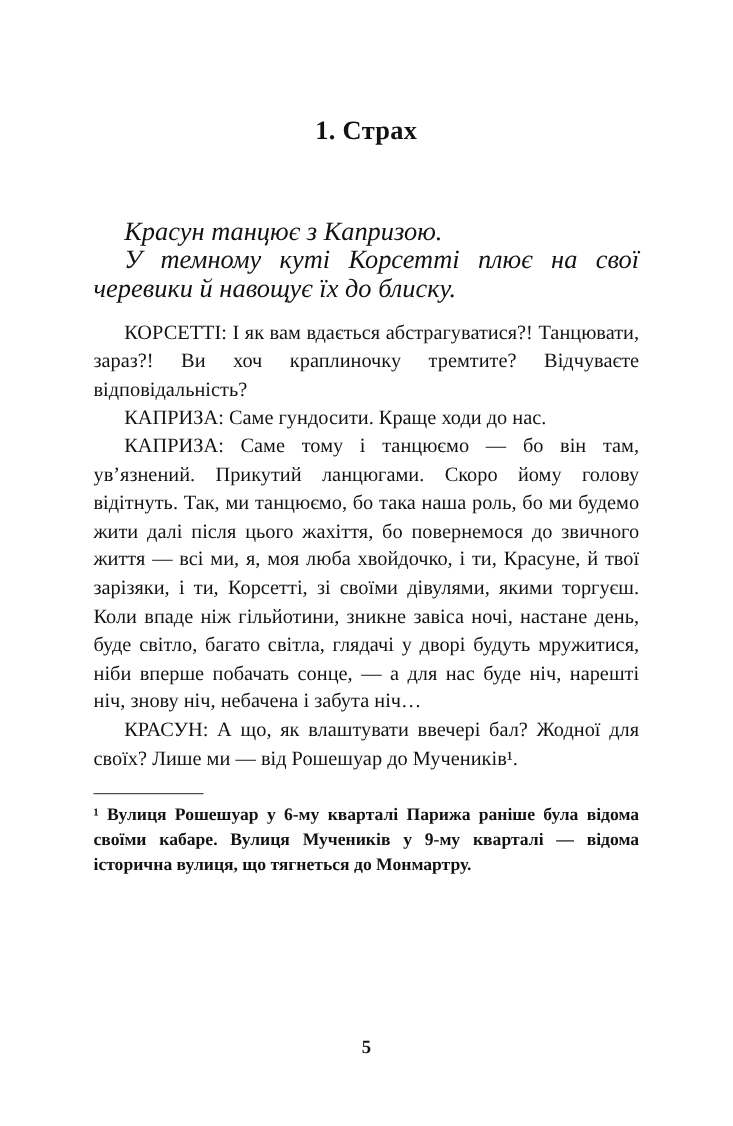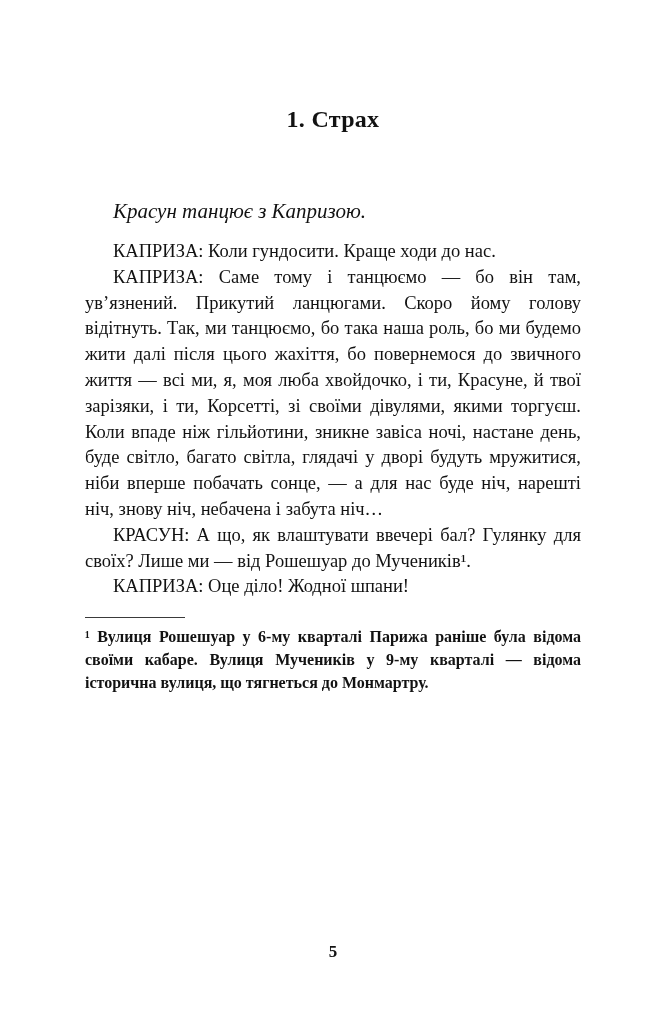--- a/index.html
+++ b/index.html
@@ -24,21 +24,21 @@
   .chapter-title {
     text-align: center;
     font-weight: bold;
     font-size: 24px;
     line-height: 30px;
     margin: 0 0 64px 0;
     letter-spacing: 0.3px;
   }
   .stage-directions {
     font-style: italic;
-    font-size: 21px;
+    font-size: 24px;
     line-height: 26px;
     text-align: justify;
   }
   .stage-directions p {
     margin: 0;
     text-indent: 28px;
   }
   .dialogue {
     margin-top: 15px;
     font-size: 18.5px;
@@ -77,27 +77,28 @@
 </style>
 </head>
 <body>
 
 <div class="page">
 
   <h1 class="chapter-title">1. Страх</h1>
 
   <div class="stage-directions">
     <p>Красун танцює з Капризою.</p>
+    <p>У темному куті Корсетті плює на свої черевики й навощує їх до блиску.</p>
   </div>
 
   <div class="dialogue">
-    <p>КАПРИЗА: Коли гундосити. Краще ходи до нас.</p>
+    <p>КОРСЕТТІ: І як вам вдається абстрагуватися?! Танцювати, зараз?! Ви хоч краплиночку тремтите? Відчуваєте відповідальність?</p>
+    <p>КАПРИЗА: Саме гундосити. Краще ходи до нас.</p>
     <p>КАПРИЗА: Саме тому і танцюємо — бо він там, ув’язнений. Прикутий ланцюгами. Скоро йому голову відітнуть. Так, ми танцюємо, бо така наша роль, бо ми будемо жити далі після цього жахіття, бо повернемося до звичного життя — всі ми, я, моя люба хвойдочко, і ти, Красуне, й твої зарізяки, і ти, Корсетті, зі своїми дівулями, якими торгуєш. Коли впаде ніж гільйотини, зникне завіса ночі, настане день, буде світло, багато світла, глядачі у дворі будуть мружитися, ніби вперше побачать сонце, — а для нас буде ніч, нарешті ніч, знову ніч, небачена і забута ніч…</p>
-    <p>КРАСУН: А що, як влаштувати ввечері бал? Гулянку для своїх? Лише ми — від Рошешуар до Мучеників¹.</p>
-    <p>КАПРИЗА: Оце діло! Жодної шпани!</p>
+    <p>КРАСУН: А що, як влаштувати ввечері бал? Жодної для своїх? Лише ми — від Рошешуар до Мучеників¹.</p>
   </div>
 
   <div class="footnote-block">
     <div class="footnote-rule"></div>
     <p class="footnote-text">¹ Вулиця Рошешуар у 6-му кварталі Парижа раніше була відома своїми кабаре. Вулиця Мучеників у 9-му кварталі — відома історична вулиця, що тягнеться до Монмартру.</p>
   </div>
 
   <div class="page-number">5</div>
 
 </div>

